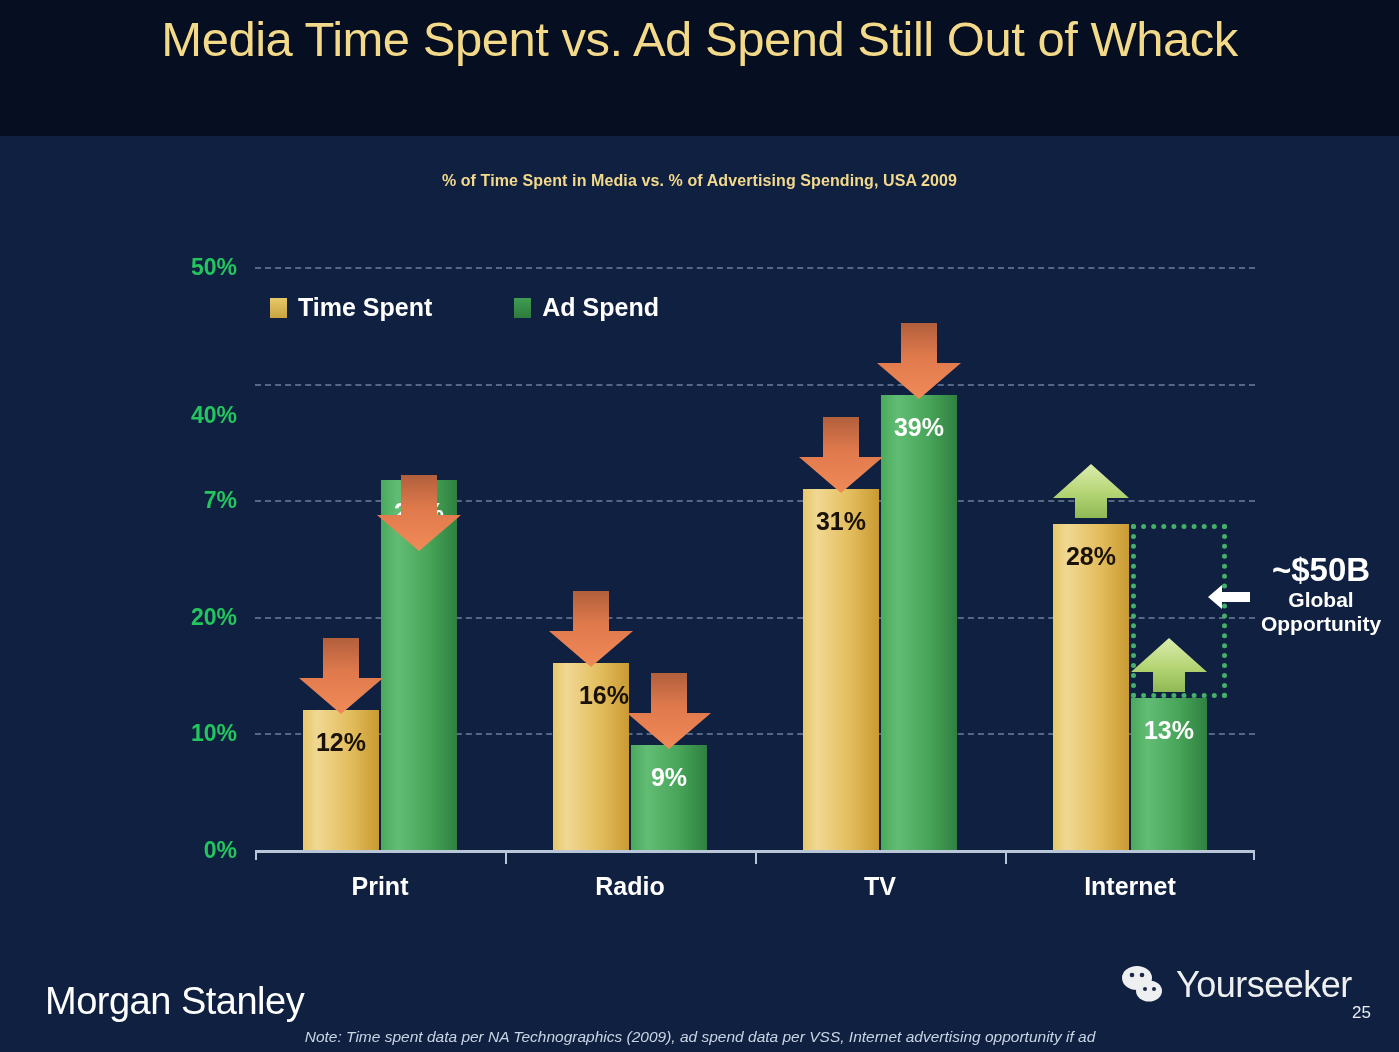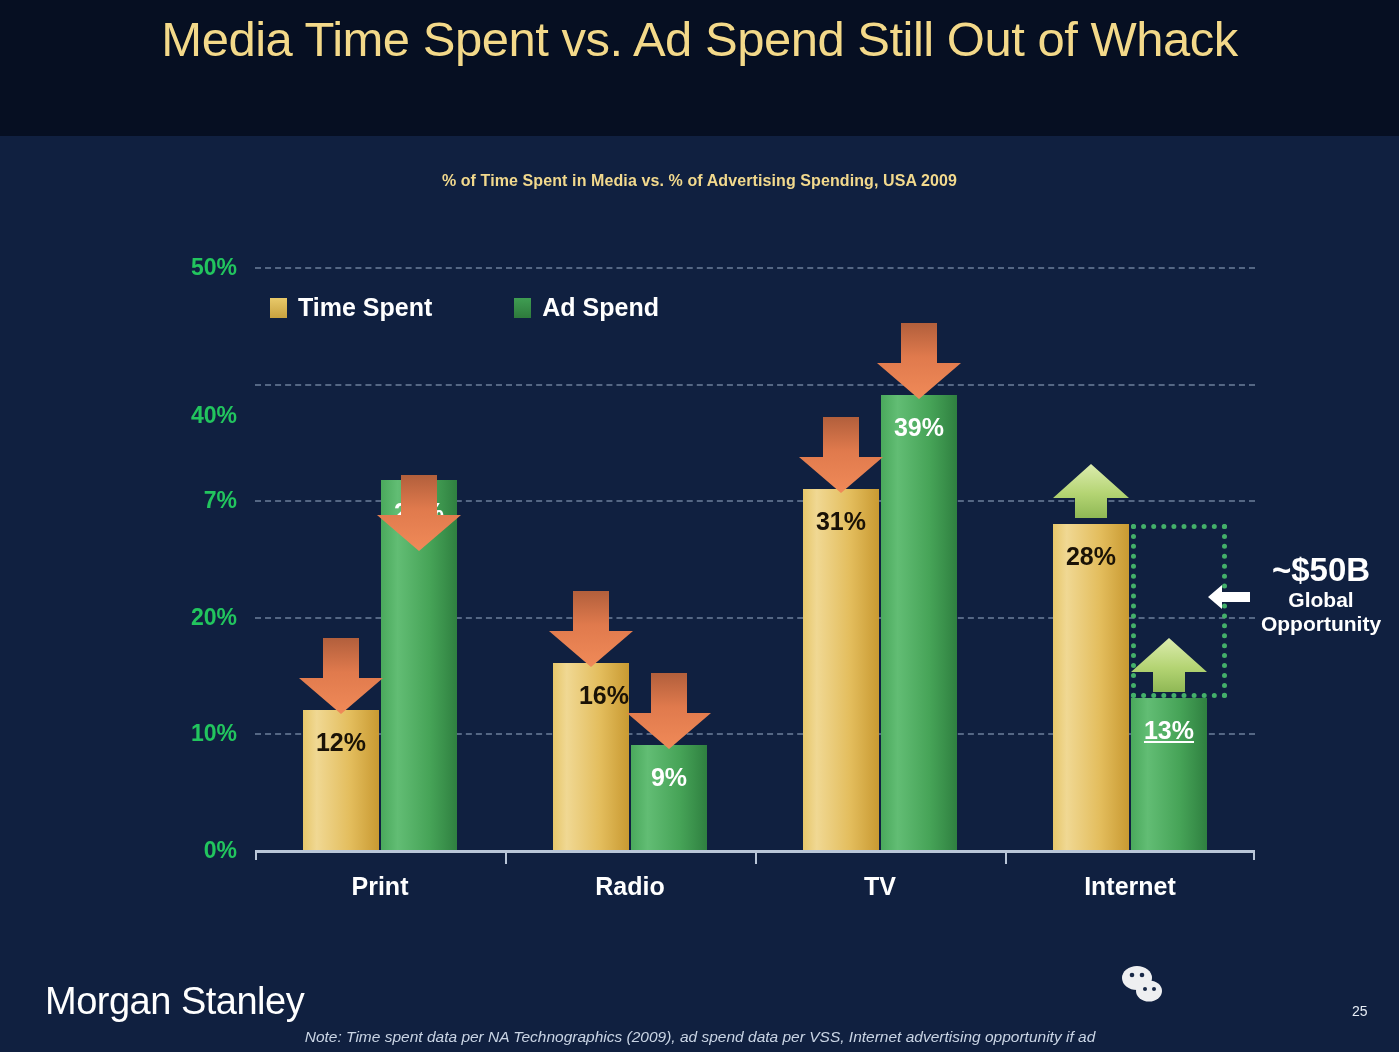--- a/index.html
+++ b/index.html
@@ -138,21 +138,21 @@
   }
   #footnote{
     position:absolute; left:300px; top:982px; width:800px;
     text-align:center;
     font-size:15.5px; font-style:italic; color:#c9d4e4;
     line-height:1.5;
     margin-top:43px;
   }
   #page-number{
     position:absolute; left:1352px; top:1003px;
-    font-size:14px; color:#e7edf5;
+    font-size:17px; color:#e7edf5;
   }
   
   #watermark{
     position:absolute; left:1118px; top:963px;
     display:flex; align-items:center; gap:6px;
     opacity:.93;
   }
   #watermark-text{
     font-size:36px; color:#ffffff; font-weight:400; letter-spacing:-0.5px;
   }
@@ -199,21 +199,21 @@
       <div class="bar bar-time" style="left: 548px; height: 361.46px;">
         <span class="bar-value val-dark" style="top: 20px;">31%</span>
       </div>
       <div class="bar bar-ad" style="left: 626px; height: 454.74px;">
         <span class="bar-value val-light" style="top: 20px;">39%</span>
       </div>
       <div class="bar bar-time" style="left: 798px; height: 326.48px;">
         <span class="bar-value val-dark" style="top: 20px;">28%</span>
       </div>
       <div class="bar bar-ad" style="left: 876px; height: 151.58px;">
-        <span class="bar-value val-light" style="top: 20px; text-decoration: underline;">13%</span>
+        <span class="bar-value val-light" style="top: 20px;">13%</span>
       </div>
     </div>
   <div id="arrows-layer">
       <div class="arrow" style="left: 42px; top: 371.08px;">
         <svg width="88" height="78" viewBox="0 0 88 78">
           <defs>
             <linearGradient id="dg86" x1="0" y1="0" x2="0" y2="1">
               <stop offset="0%" stop-color="#b25f3c"></stop>
               <stop offset="45%" stop-color="#e07a4d"></stop>
               <stop offset="100%" stop-color="#f08a58"></stop>
@@ -351,14 +351,15 @@
 <div id="footnote">Note: Time spent data per NA Technographics (2009), ad spend data per VSS, Internet advertising opportunity if ad spend share matches time spent share, per Yahoo!. Source: Yahoo! Investor Day, 5/10.</div>
 <div id="watermark">
   <svg width="52" height="44" viewBox="0 0 52 44">
     <ellipse cx="19" cy="15" rx="15" ry="12" fill="#ffffff"></ellipse>
     <circle cx="14" cy="12" r="2.3" fill="#1a2a48"></circle>
     <circle cx="24" cy="12" r="2.3" fill="#1a2a48"></circle>
     <ellipse cx="31" cy="28" rx="13" ry="10.5" fill="#ffffff"></ellipse>
     <circle cx="27" cy="26" r="2" fill="#1a2a48"></circle>
     <circle cx="36" cy="26" r="2" fill="#1a2a48"></circle>
   </svg>
+  <span id="watermark-text">Yourseeker</span>
 </div>
 <div id="page-number">25</div>
 
 </body></html>

